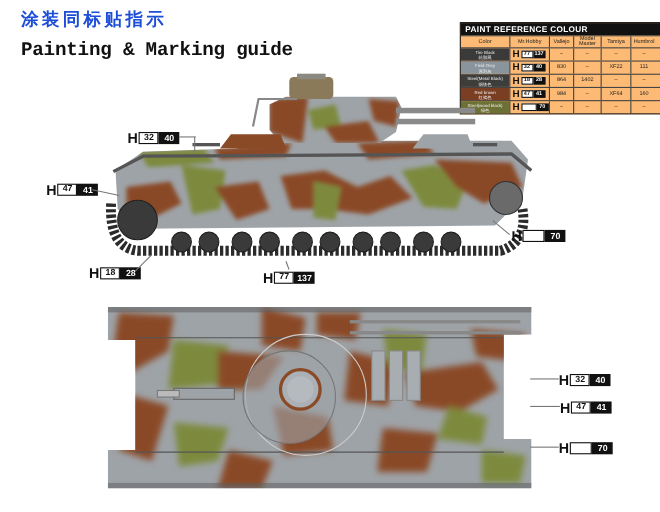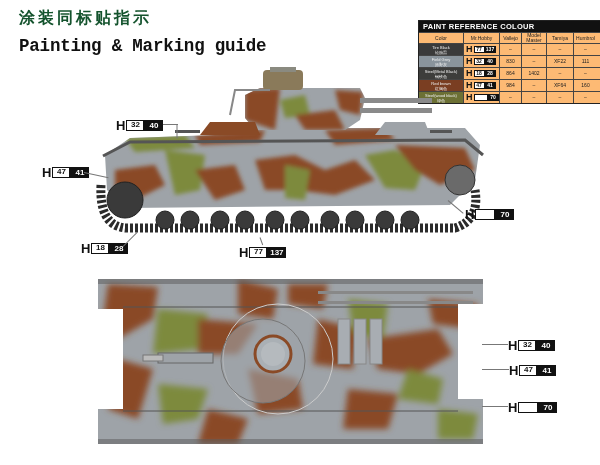--- a/index.html
+++ b/index.html
@@ -1,19 +1,19 @@
 <!DOCTYPE html>
 <html><head>
 <meta charset="utf-8">
 <style>
   * { box-sizing: border-box; margin: 0; padding: 0; }
   html, body { width: 600px; height: 465px; background: #ffffff; overflow: hidden; }
   body { position: relative; font-family: "Liberation Sans", sans-serif; color: #111; }
 
-  .title-cn { position: absolute; left: 19px; top: 8px; font-size: 16px; font-weight: bold; letter-spacing: 3px; font-family: "DejaVu Sans", sans-serif; color: #14532d; }
+  .title-cn { position: absolute; left: 19px; top: 8px; font-size: 16px; font-weight: bold; letter-spacing: 3px; font-family: "DejaVu Sans", sans-serif; color: #1d4ed8; }
   .title-en { position: absolute; left: 19px; top: 36px; font-size: 17.5px; font-weight: bold; color: #111; letter-spacing: -0.2px; font-family: Liberation Mono, monospace; }
 
   
   .paint-table { position: absolute; left: 418px; top: 20px; width: 188px; border: 1px solid #222; background: #fdba74; }
   .pt-head { background: #111; color: #fff; font-size: 7.5px; font-weight: bold; height: 11px; line-height: 11px; padding-left: 4px; letter-spacing: 0.3px; }
   .pt-row { display: flex; height: 12px; border-top: 1px solid #444; }
   .pt-row.header { height: 11px; }
   .pt-cell { border-left: 1px solid #444; display: flex; align-items: center; justify-content: center; font-size: 5px; color: #222; text-align: center; line-height: 5px; }
   .pt-cell:first-child { border-left: none; }
   .c-color { width: 44px; color: #eee; font-size: 4px; flex-direction: column; }

